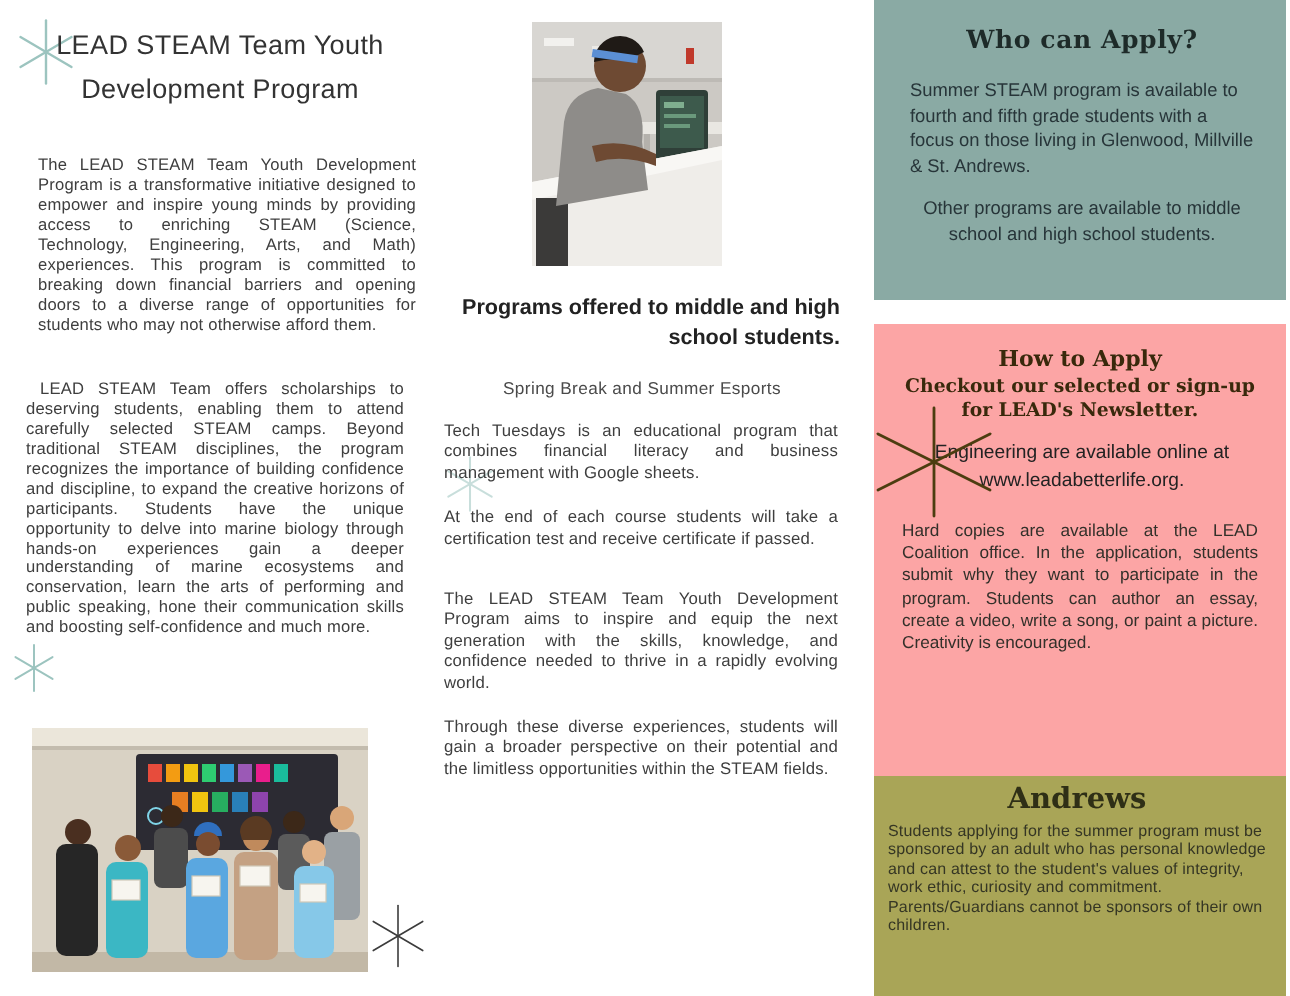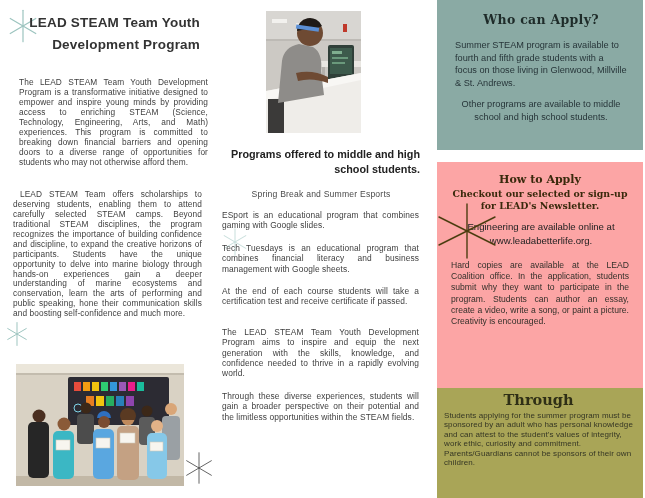--- a/index.html
+++ b/index.html
@@ -1,20 +1,20 @@
 <!DOCTYPE html>
 <html><head>
 <meta charset="utf-8">
 <style>
   html,body{margin:0;padding:0;background:#fff;}
   .page{position:relative;width:645px;height:498px;background:#ffffff;overflow:hidden;
         font-family:"Liberation Sans",sans-serif;color:#3e3e3e;}
   
-  .title{position:absolute;left:20px;top:12px;width:180px;text-align:right;
-         font-size:13.5px;line-height:1.6;font-weight:700;color:#333;letter-spacing:.2px;}
+  .title{position:absolute;left:20px;top:12px;width:180px;text-align:center;
+         font-size:13.5px;line-height:1.6;font-weight:400;color:#333;letter-spacing:.2px;}
   .body-par{position:absolute;text-align:justify;font-size:8.3px;line-height:9.9px;
             color:#3e3e3e;letter-spacing:.1px;}
   .p-left1{left:19px;top:70px;width:189px;}
   .p-left2{left:13px;top:182px;width:189px;text-indent:7px;}
   
   .sparkle{position:absolute;}
   .sp-title{left:8px;top:6px;width:30px;height:40px;}
   .sp-small{left:6px;top:322px;width:22px;height:24px;}
   .sp-mid{left:222px;top:228px;width:26px;height:28px;opacity:.55;}
   .sp-dark{left:184px;top:452px;width:30px;height:32px;}
@@ -168,21 +168,20 @@
 
   <svg class="sparkle sp-mid" viewBox="0 0 40 44">
     <g stroke="#9cc4bf" stroke-width="1.6" stroke-linecap="round" fill="none">
       <line x1="20" y1="1" x2="20" y2="43"></line>
       <line x1="3" y1="12" x2="37" y2="32"></line>
       <line x1="3" y1="32" x2="37" y2="12"></line>
     </g>
   </svg>
 
   <div class="mid-body">
-    <p>ESport is an educational program that combines gaming with Google slides.</p>
     <p>Tech Tuesdays is an educational program that combines financial literacy and business management with Google sheets.</p>
     <p>At the end of each course students will take a certification test and receive certificate if passed.</p>
     <p class="gap">The LEAD STEAM Team Youth Development Program aims to inspire and equip the next generation with the skills, knowledge, and confidence needed to thrive in a rapidly evolving world.</p>
     <p>Through these diverse experiences, students will gain a broader perspective on their potential and the limitless opportunities within the STEAM fields.</p>
   </div>
 
   <div class="box box-teal">
     <div class="serif teal-h">Who can Apply?</div>
     <div class="teal-p1">Summer STEAM program is available to fourth and fifth grade students with a focus on those living in Glenwood, Millville &amp; St. Andrews.</div>
     <div class="teal-p2">Other programs are available to middle school and high school students.</div>
@@ -196,17 +195,17 @@
         <line x1="2" y1="42" x2="58" y2="14"></line>
       </g>
     </svg>
     <div class="serif yellow-h">How to Apply</div>
     <div class="serif yellow-sub">Checkout our selected or sign-up for LEAD's Newsletter.</div>
     <div class="yellow-online">Engineering are available online at www.leadabetterlife.org.</div>
     <div class="yellow-hard">Hard copies are available at the LEAD Coalition office. In the application, students submit why they want to participate in the program. Students can author an essay, create a video, write a song, or paint a picture.  Creativity is encouraged.</div>
   </div>
 
   <div class="box box-olive">
-    <div class="serif olive-h">Through</div>
+    <div class="serif olive-h">Andrews</div>
     <div class="olive-p">Students applying for the summer program must be sponsored by an adult who has personal knowledge and can attest to the student's values of integrity, work ethic, curiosity and commitment. Parents/Guardians cannot be sponsors of their own children.</div>
   </div>
 
 </div>
 
 </body></html>

